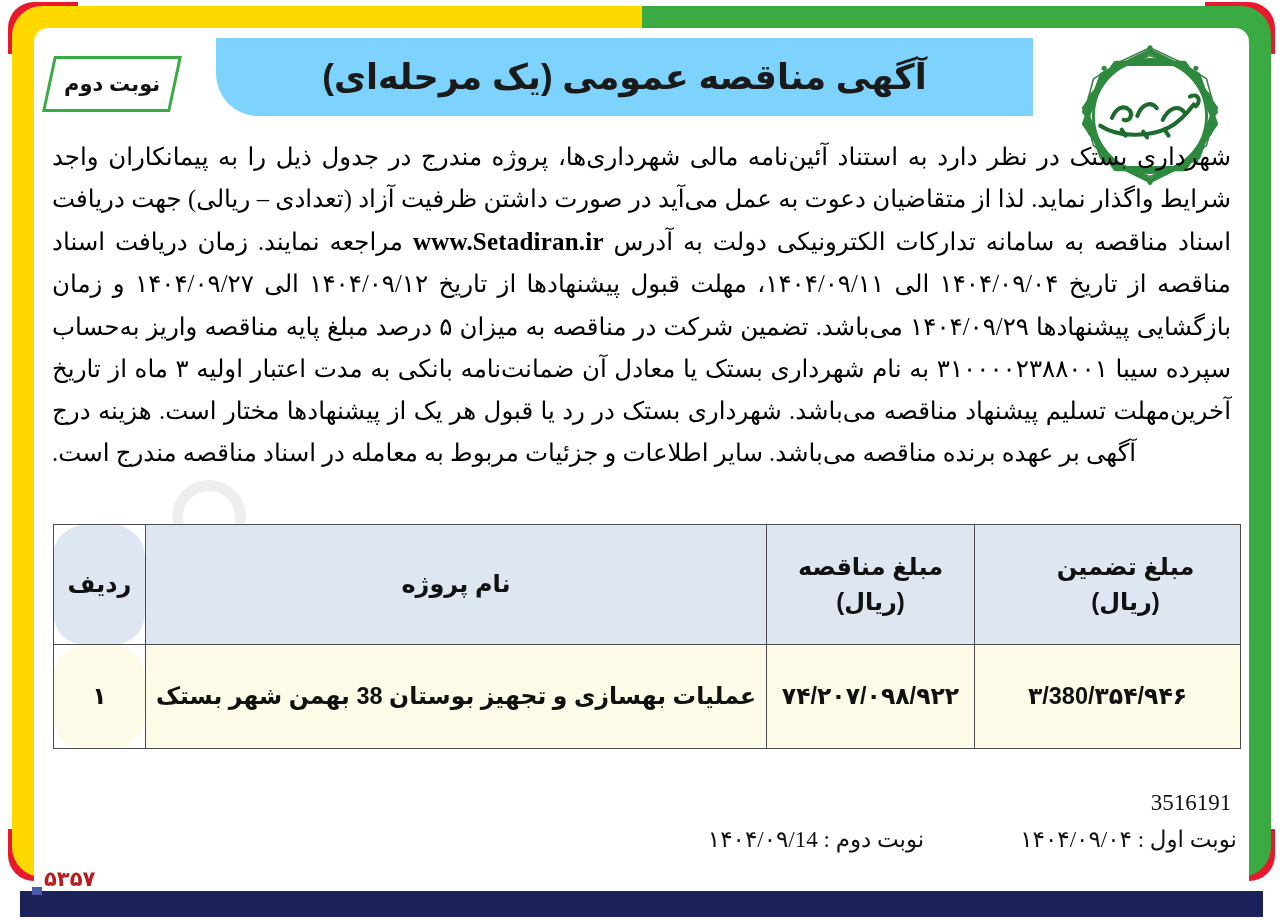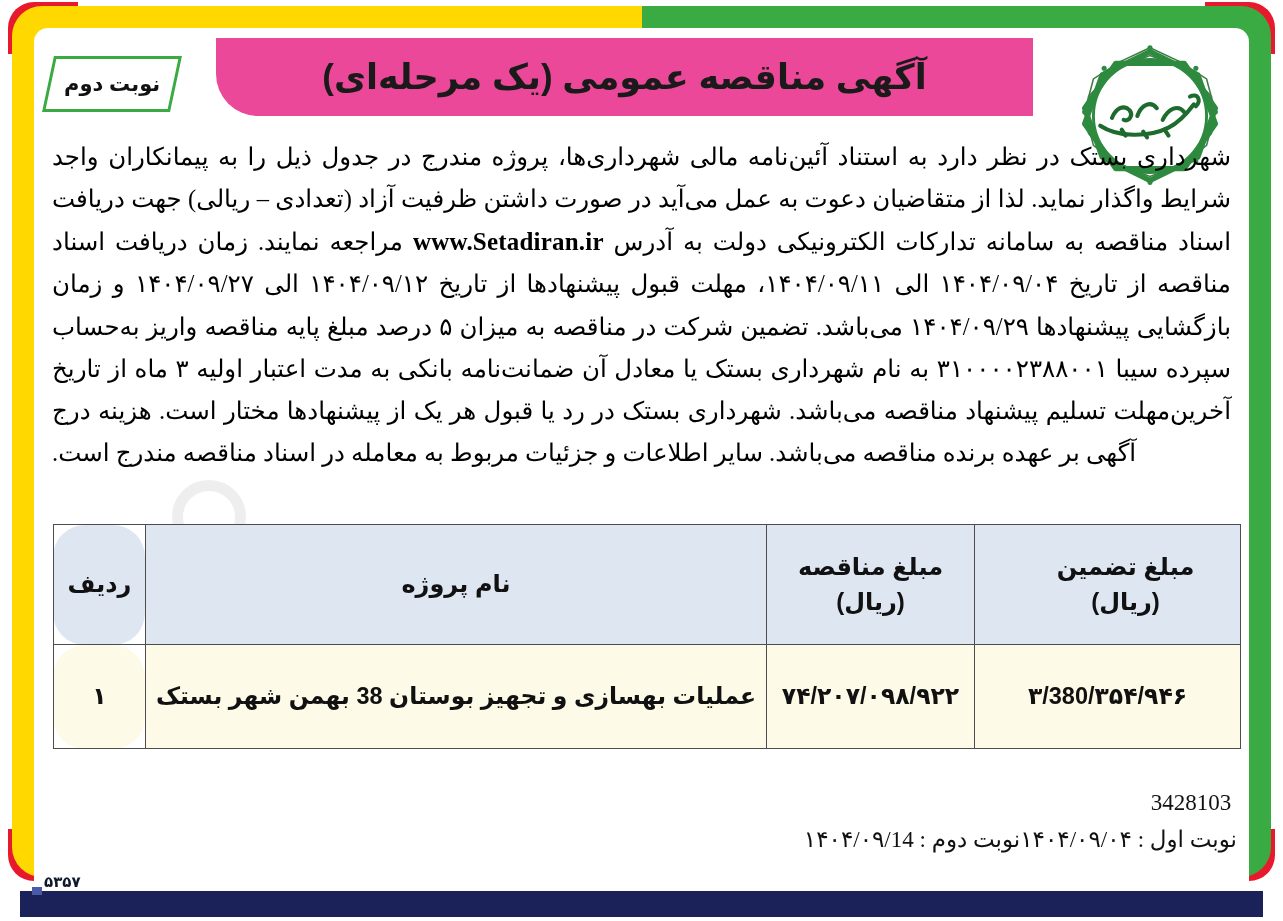--- a/index.html
+++ b/index.html
@@ -137,21 +137,21 @@
   }
   .logo svg { width: 100%; height: 100%; display: block; }
 
   
   .title-pill {
     position: absolute;
     right: 216px;
     top: 10px;
     left: 182px;
     height: 78px;
-    background: #ec4899;
+    background: #7dd3fc;
     border-radius: 0 0 0 42px;
     display: flex;
     align-items: center;
     justify-content: center;
   }
   .title-pill .title-text {
     font-family: "Liberation Sans", "DejaVu Sans", sans-serif;
     font-size: 35px;
     font-weight: 700;
     color: #1a1a1a;
@@ -250,31 +250,31 @@
     position: absolute;
     z-index: 6;
     top: 756px;
     right: 12px;
     direction: rtl;
     font-size: 23px;
     line-height: 1.62;
     color: #111;
   }
   .footer-info .row { display: flex; gap: 0; white-space: nowrap; }
-  .footer-info .col-b { }
+  .footer-info .col-b { margin-right: 96px; }
 
   .doc-code {
     position: absolute;
     z-index: 6;
     left: 10px;
     bottom: 8px;
     font-family: "Liberation Sans", "DejaVu Sans", sans-serif;
-    font-size: 15px;
-    font-weight: 700;
-    color: #0f172a;
+    font-size: 21px;
+    font-weight: 700;
+    color: #b91c1c;
     direction: rtl;
   }
 </style>
 </head>
 <body>
 
 <div class="page">
 
   <div class="corner-red tl"></div>
   <div class="corner-red tr"></div>
@@ -362,21 +362,21 @@
           <td class="col-amount">۷۴/۲۰۷/۰۹۸/۹۲۲</td>
           <td class="col-name">عملیات بهسازی و تجهیز بوستان 38 بهمن شهر بستک</td>
           <td class="col-row">۱</td>
         </tr>
       </tbody>
     </table>
 
     <div class="footer-info">
       <div class="row">
         &nbsp;
-        <span>3428103</span>
+        <span>3516191</span>
       </div>
       <div class="row">
         <span>نوبت اول  :</span>&nbsp;
         <span>۱۴۰۴/۰۹/۰۴</span>
         <span class="col-b">نوبت دوم :</span>&nbsp;
         <span>۱۴۰۴/۰۹/14</span>
       </div>
     </div>
 
     <div class="doc-code">۵۳۵۷</div>

